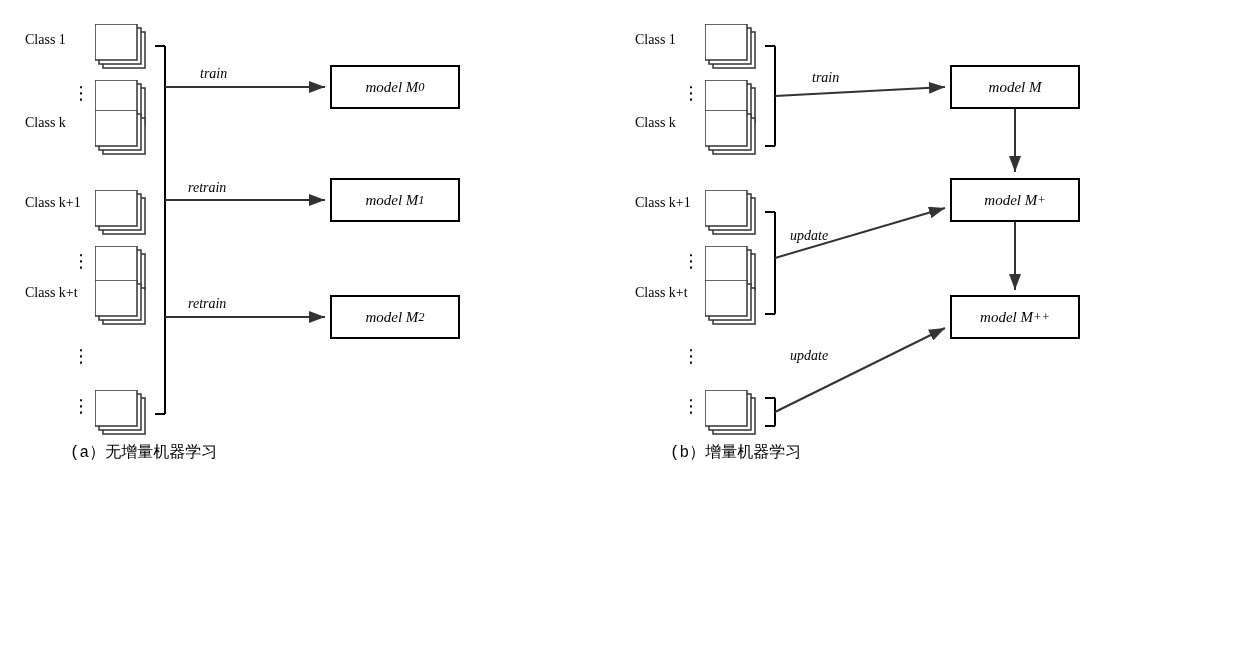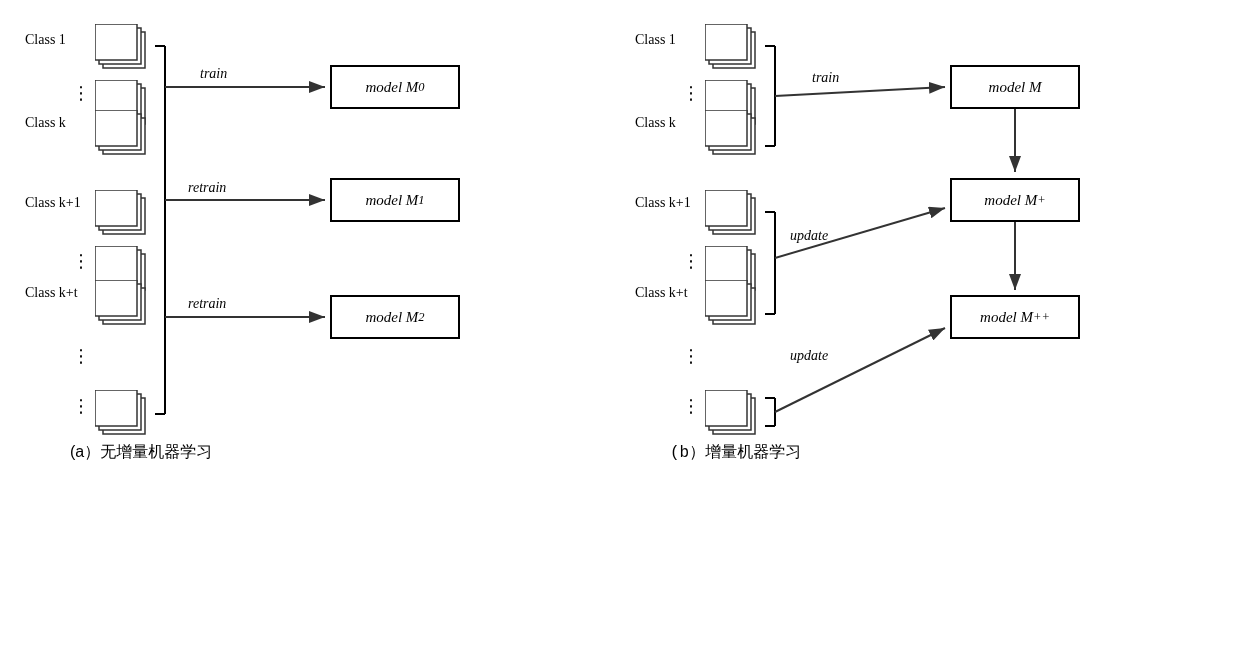--- a/index.html
+++ b/index.html
@@ -108,21 +108,21 @@
         <marker id="arrowhead-a" markerWidth="8" markerHeight="6" refX="8" refY="3" orient="auto">
           <polygon points="0 0, 8 3, 0 6" fill="#333"></polygon>
         </marker>
       </defs>
 
       <text x="180" y="68" font-size="14" font-family="Times New Roman, serif" font-style="italic">train</text>
       <text x="168" y="182" font-size="14" font-family="Times New Roman, serif" font-style="italic">retrain</text>
       <text x="168" y="298" font-size="14" font-family="Times New Roman, serif" font-style="italic">retrain</text>
     </svg>
 
-    <div style="position:absolute;bottom:10px;left:50px;font-size:16px;font-family:Liberation Sans, sans-serif;">
+    <div style="position:absolute;bottom:10px;left:50px;font-size:16px;font-family:Liberation Mono, monospace;">
       <span>(a）无增量机器学习</span>
     </div>
   </div>
 
   <div style="width:30px;flex:none;"></div>
 
   <div class="diagram" style="position:relative; width:580px; flex:none;">
 
     <svg style="position:absolute;left:75px;top:14px;width:58px;height:52px;" viewBox="0 0 58 52">
       <rect x="8" y="8" width="42" height="36" fill="white" stroke="#333" stroke-width="1.5"></rect>

